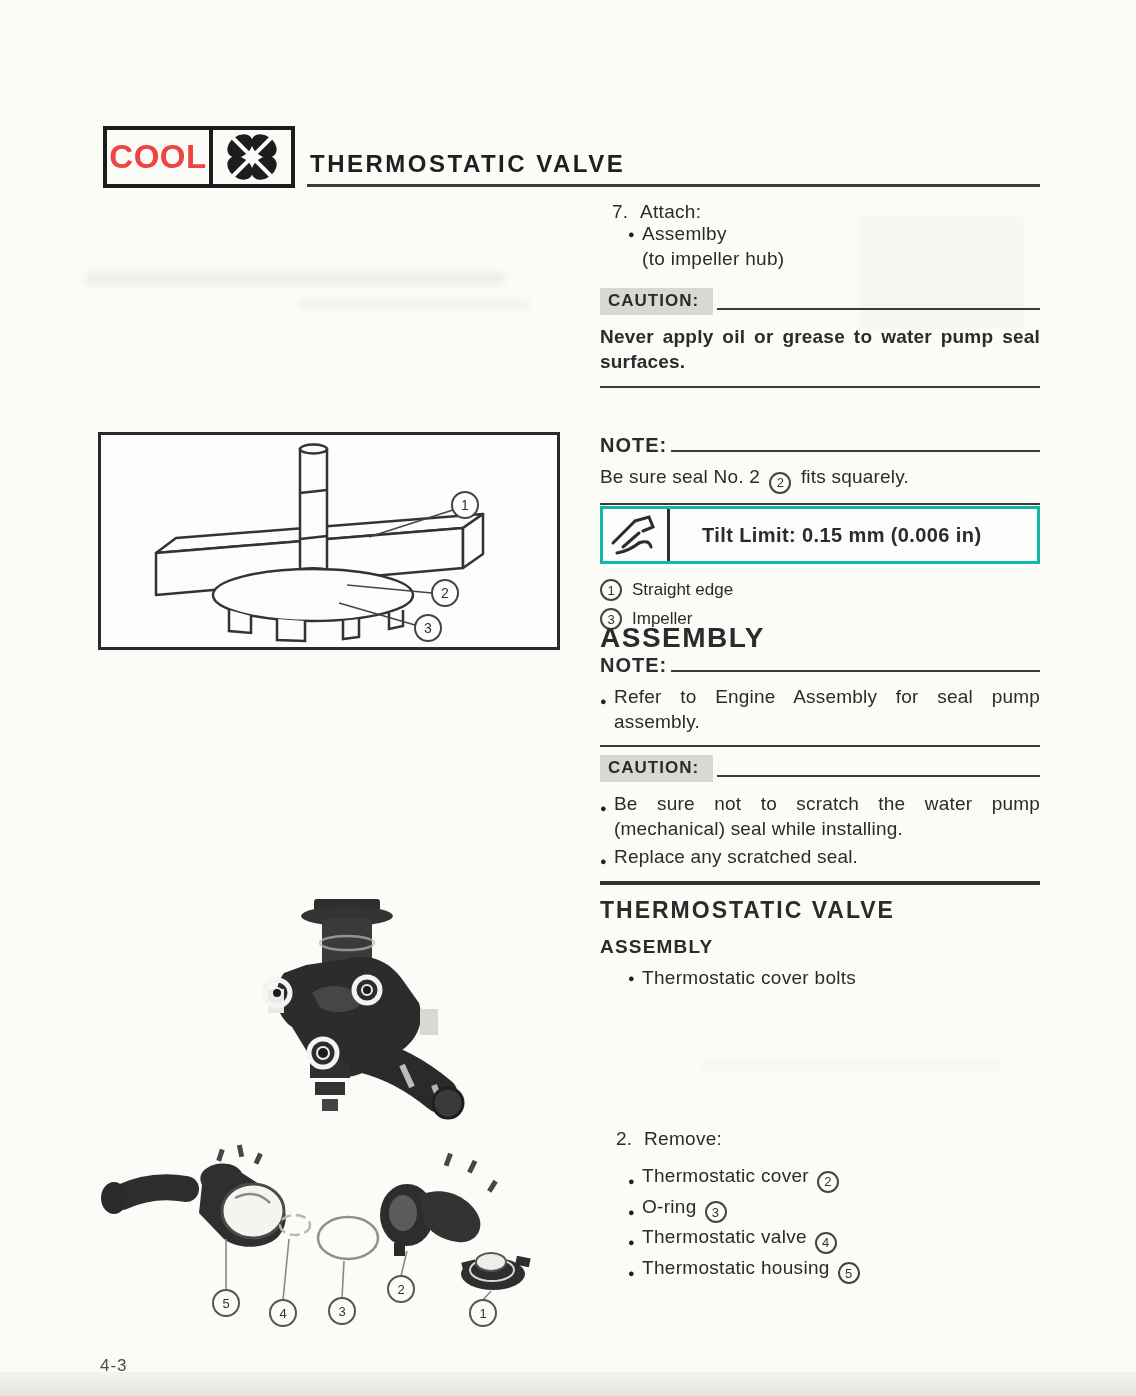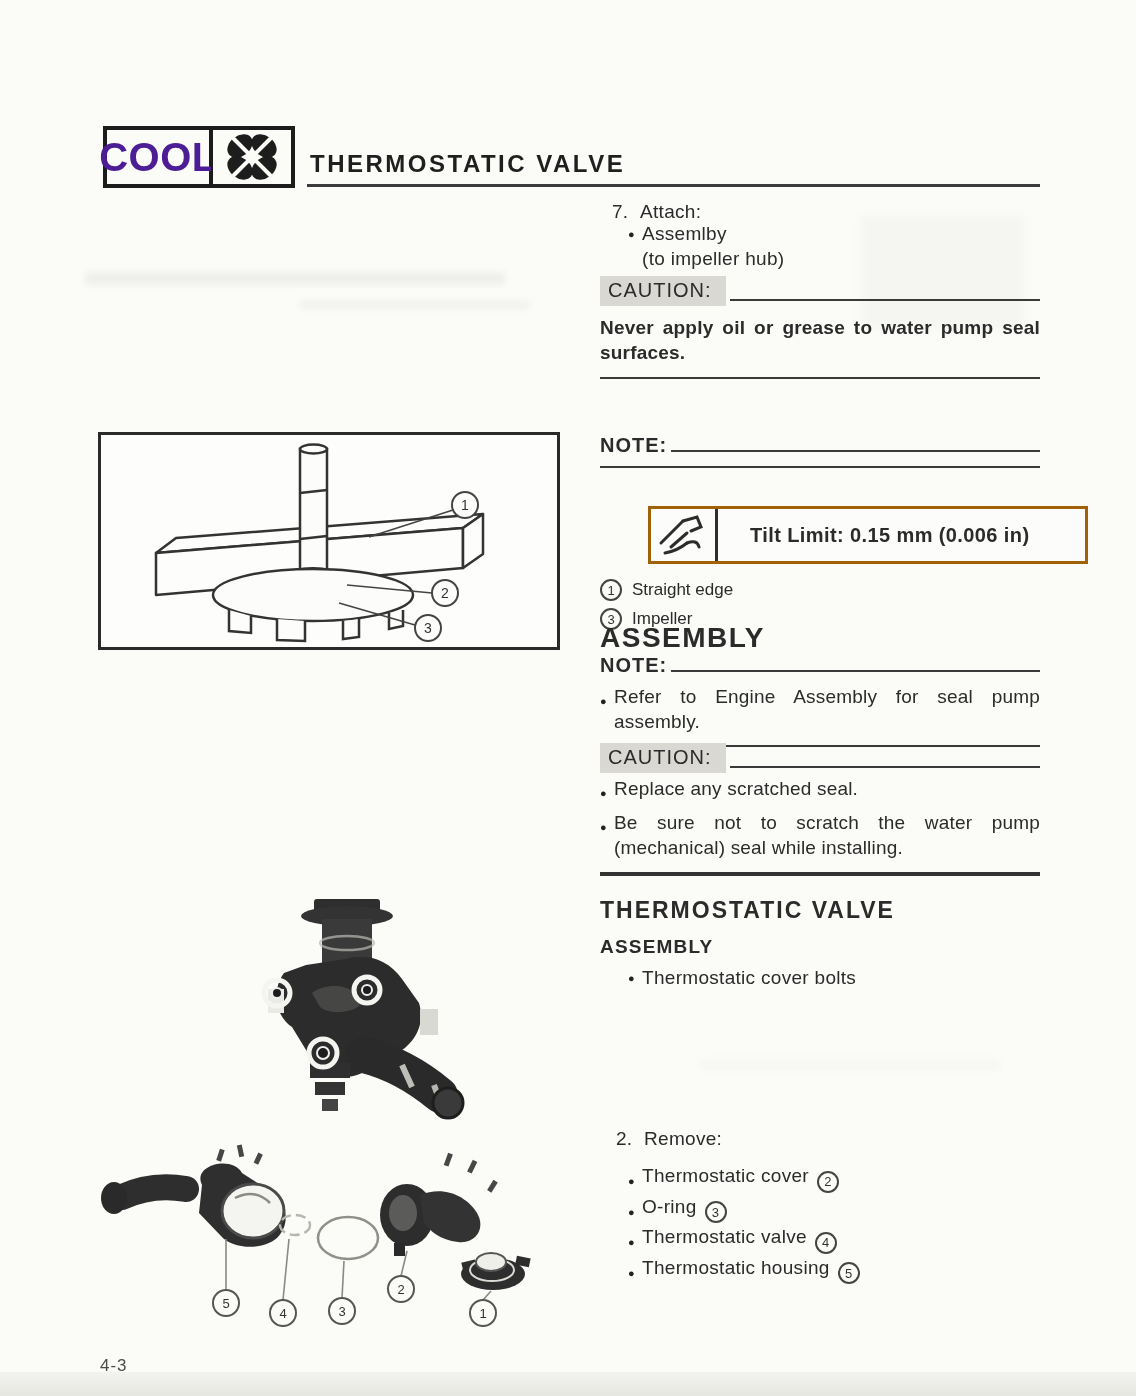--- a/index.html
+++ b/index.html
@@ -9,63 +9,64 @@
     font-family:"Liberation Sans", sans-serif;
     color:#2b2b2b;
     -webkit-font-smoothing:antialiased;
   }
   
   .cool-wrap { position:absolute; left:103px; top:126px; display:flex; }
   .cool-cell {
     border:4px solid #1c1c1c; height:54px; display:flex;
     align-items:center; justify-content:center; background:#fbfbf8;
   }
-  .cool-cell.txt { width:102px; border-right-width:2px; font-size:40px; font-weight:bold; letter-spacing:0.5px; color:#4c1d95; }
+  .cool-cell.txt { width:102px; border-right-width:2px; font-size:33px; font-weight:bold; letter-spacing:0.5px; color:#ef4444; }
   .cool-cell.fan { width:78px; border-left-width:2px; }
   .hdr-title {
     position:absolute; left:310px; top:150px;
     font-size:24px; font-weight:bold; letter-spacing:2.5px; color:#1f1f1f;
   }
   .hdr-rule { position:absolute; left:307px; top:184px; width:733px; height:3px; background:#3c3c3c; }
 
   
   .abs { position:absolute; }
   .rc { left:600px; width:440px; }
   .body-txt { font-size:19px; line-height:25px; letter-spacing:0.2px; }
   .bold { font-weight:bold; }
   .just { text-align:justify; }
   .label-row { display:flex; align-items:flex-end; }
   .rule-fill { flex:1; border-bottom:2px solid #3a3a3a; margin-bottom:5px; margin-left:4px; }
   .full-rule { border-bottom:2px solid #3a3a3a; }
   .thick-rule { border-bottom:4px solid #333; }
   .note-label { font-size:20px; font-weight:bold; letter-spacing:1px; }
   .caution-label {
-    background:#d9d8d3; font-size:20px; font-weight:normal; letter-spacing:1px;
+    background:#d9d8d3; font-size:17px; font-weight:bold; letter-spacing:1px;
     padding:3px 14px 4px 8px;
+    margin-top:12px;
   }
   .step-line { font-size:19px; letter-spacing:0.3px; }
   .blt { position:relative; padding-left:14px; }
   .blt::before { content:"\25CF"; position:absolute; left:0; top:5px; font-size:11px; color:#222; }
   .indent1 { margin-left:28px; }
   .indent2 { margin-left:42px; }
 
   .cnum {
     display:inline-flex; box-sizing:border-box; width:22px; height:22px;
     border:2px solid #444; border-radius:50%;
     align-items:center; justify-content:center;
     font-size:13px; line-height:1; color:#333; background:transparent;
     vertical-align:-4px;
   }
   .cnum.inline { margin:0 4px; }
   .cnum.trail { margin-left:8px; }
 
   
   .tiltbox {
     position:absolute; left:600px; top:506px; width:434px; height:52px;
-    border:3px solid #a16207; display:flex; background:#fcfcfa;margin-left:48px;
+    border:3px solid #14b8a6; display:flex; background:#fcfcfa;
   }
   .tilt-icon-cell { width:64px; border-right:3px solid #2e2e2e; display:flex; align-items:center; justify-content:center; }
   .tilt-text { flex:1; display:flex; align-items:center; padding-left:32px; font-size:20px; font-weight:bold; letter-spacing:0.4px; }
 
   .legend-row { display:flex; align-items:center; gap:10px; font-size:17px; margin-bottom:7px; }
 
   
   .diagram-frame {
     position:absolute; left:98px; top:432px; width:462px; height:218px;
     border:3px solid #2a2a2a; background:#fdfdfb; box-sizing:border-box;
@@ -126,20 +127,25 @@
     </div>
     <div class="body-txt bold just" style="margin-top:9px;">Never apply oil or grease to water pump seal surfaces.</div>
     <div class="full-rule" style="margin-top:12px;"></div>
   </div>
 
   <div class="abs rc" style="top:434px;">
     <div class="label-row">
       <span class="note-label">NOTE:</span>
       <span class="rule-fill"></span>
     </div>
+    <div class="body-txt" style="margin-top:7px;">
+      <span>Be sure seal No. 2</span>
+      <span class="cnum inline">2</span>
+      <span>fits squarely.</span>
+    </div>
     <div class="full-rule" style="margin-top:9px;"></div>
   </div>
 
   <div class="tiltbox">
     <div class="tilt-icon-cell">
       <svg width="52" height="44" viewBox="0 0 52 44">
         <g fill="none" stroke="#2c2c2c" stroke-width="3" stroke-linecap="round">
           <path d="M4,30 L26,8"></path>
           <path d="M26,8 L40,4 L44,14 L34,18"></path>
           <path d="M14,34 L30,20"></path>
@@ -171,22 +177,22 @@
     </div>
     <div class="body-txt blt just" style="margin-top:7px;">Refer to Engine Assembly for seal pump assembly.</div>
     <div class="full-rule" style="margin-top:11px;"></div>
   </div>
 
   <div class="abs rc" style="top:743px;">
     <div class="label-row">
       <span class="caution-label">CAUTION:</span>
       <span class="rule-fill"></span>
     </div>
+    <div class="body-txt blt just" style="margin-top:9px;">Be sure not to scratch the water pump (mechanical) seal while installing.</div>
     <div class="body-txt blt" style="margin-top:3px;">Replace any scratched seal.</div>
-    <div class="body-txt blt just" style="margin-top:9px;">Be sure not to scratch the water pump (mechanical) seal while installing.</div>
     <div class="thick-rule" style="margin-top:12px;"></div>
   </div>
 
   <div class="abs rc" style="top:897px; font-size:23px; font-weight:bold; letter-spacing:2px;">THERMOSTATIC VALVE</div>
   <div class="abs rc" style="top:936px; font-size:19px; font-weight:bold; letter-spacing:1.2px;">ASSEMBLY</div>
 
   <div class="abs rc" style="top:962px;">
     <div class="step-line blt indent1" style="margin-top:5px;">Thermostatic cover bolts</div>
   </div>
 

